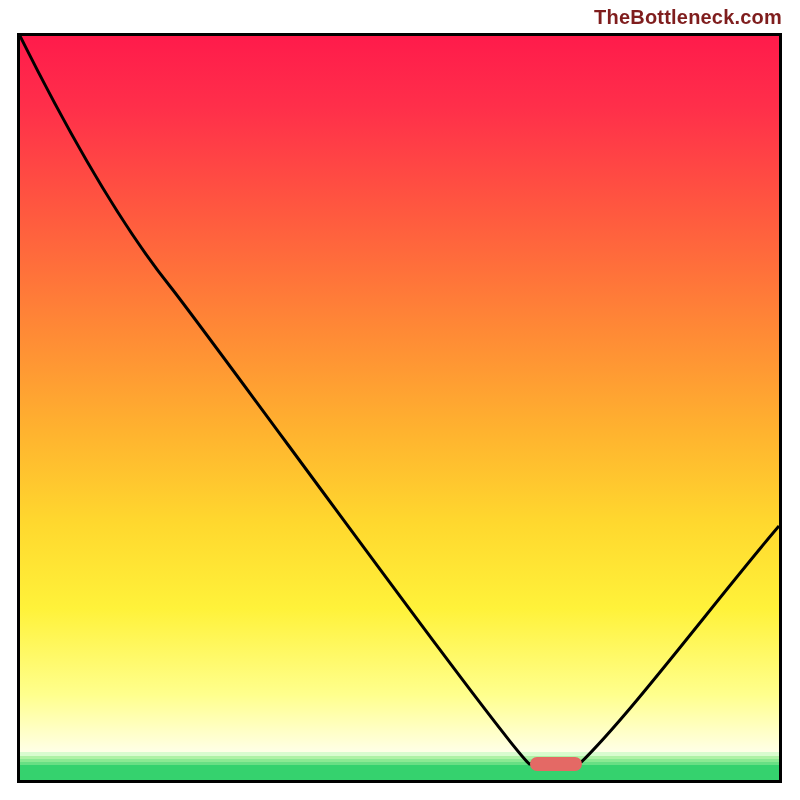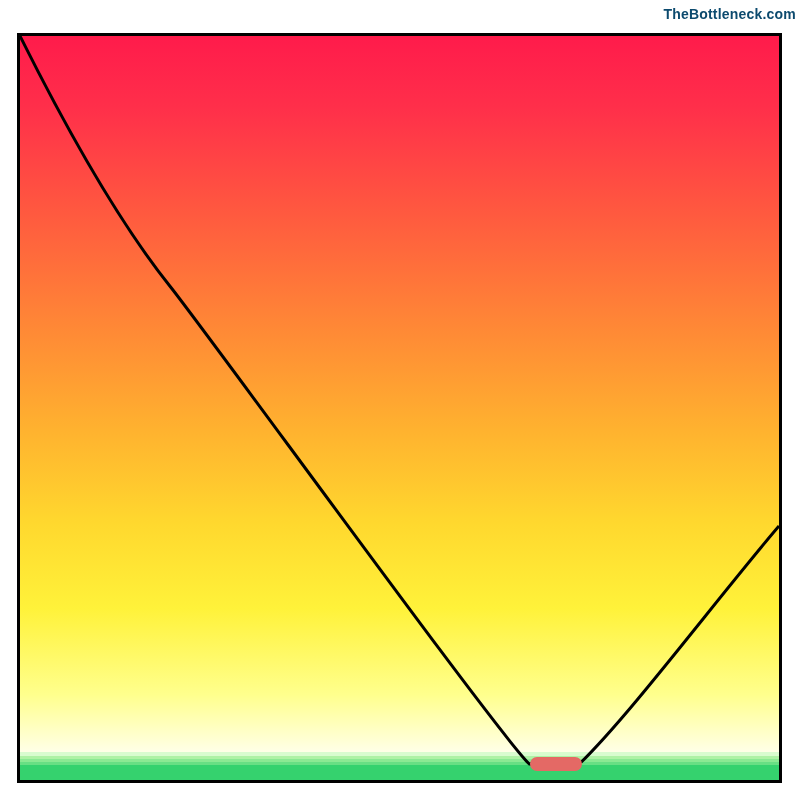--- a/index.html
+++ b/index.html
@@ -14,24 +14,24 @@
 
   .container {
     position: relative;
     width: 800px;
     height: 800px;
   }
 
   .watermark {
     position: absolute;
     top: 6px;
-    right: 4px;
-    font-size: 14px;
+    right: 18px;
+    font-size: 20px;
     font-weight: 600;
-    color: #0c4a6e;
+    color: #7f1d1d;
     letter-spacing: 0.2px;
   }
 
   .chart-frame {
     position: absolute;
     left: 17px;
     top: 33px;
     width: 765px;
     height: 750px;
     box-sizing: border-box;

